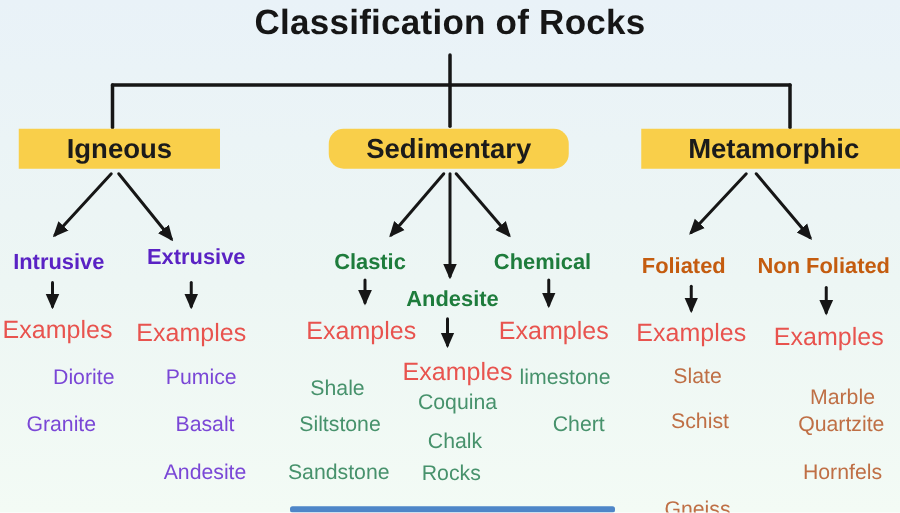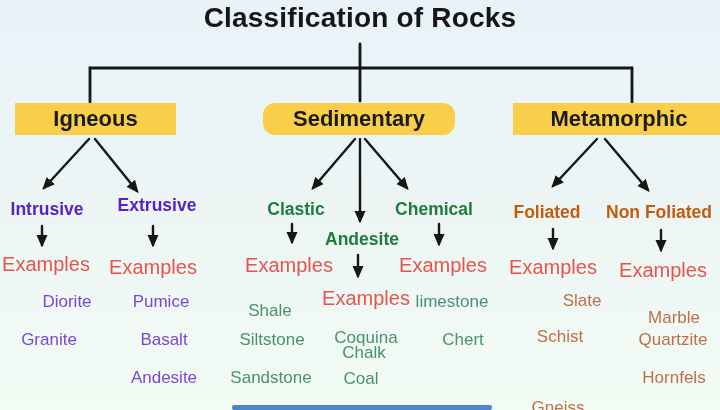--- a/index.html
+++ b/index.html
@@ -100,28 +100,28 @@
   <div class="abs ctr item purple" style="left:49px;  top:330px;">Granite</div>
 
   <div class="abs ctr item purple" style="left:161px; top:292px;">Pumice</div>
   <div class="abs ctr item purple" style="left:164px; top:330px;">Basalt</div>
   <div class="abs ctr item purple" style="left:164px; top:368px;">Andesite</div>
 
   <div class="abs ctr item green" style="left:270px; top:291px;margin-top:10px;">Shale</div>
   <div class="abs ctr item green" style="left:272px; top:330px;">Siltstone</div>
   <div class="abs ctr item green" style="left:271px; top:368px;">Sandstone</div>
 
-  <div class="abs ctr item green" style="left:366px; top:328px;">Coquina</div>
+  <div class="abs ctr item green" style="left:366px; top:312px;">Coquina</div>
   <div class="abs ctr item green" style="left:364px; top:343px;">Chalk</div>
-  <div class="abs ctr item green" style="left:361px; top:369px;">Coal</div>
+  <div class="abs ctr item green" style="left:361px; top:369px;">Rocks</div>
 
   <div class="abs ctr item green" style="left:452px; top:292px;">limestone</div>
   <div class="abs ctr item green" style="left:463px; top:330px;">Chert</div>
 
-  <div class="abs ctr item orange" style="left:558px; top:291px;margin-left:24px;">Slate</div>
+  <div class="abs ctr item orange" style="left:558px; top:291px;">Slate</div>
   <div class="abs ctr item orange" style="left:560px; top:327px;">Schist</div>
   <div class="abs ctr item orange" style="left:558px; top:363px;margin-top:35px;">Gneiss</div>
 
   <div class="abs ctr item orange" style="left:674px; top:291px;margin-top:17px;">Marble</div>
   <div class="abs ctr item orange" style="left:673px; top:330px;">Quartzite</div>
   <div class="abs ctr item orange" style="left:674px; top:368px;">Hornfels</div>
 
   <div id="bottom-bar" class="abs" style="left:232px; top:405px; width:260px; height:5px;"></div>
 </div>
 

